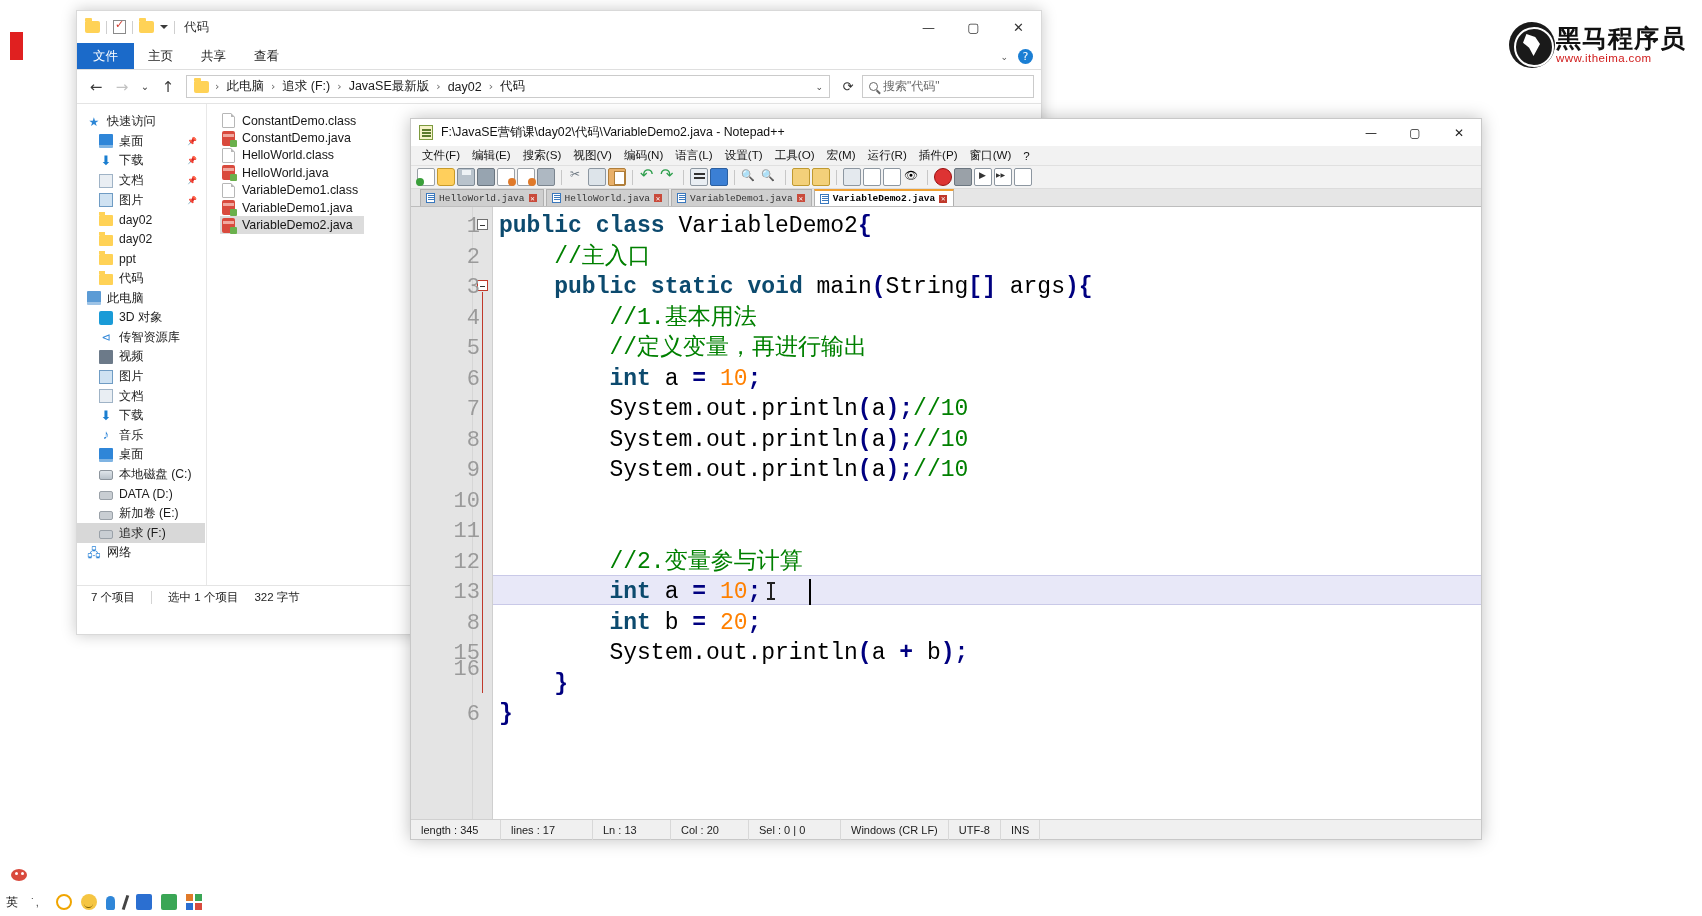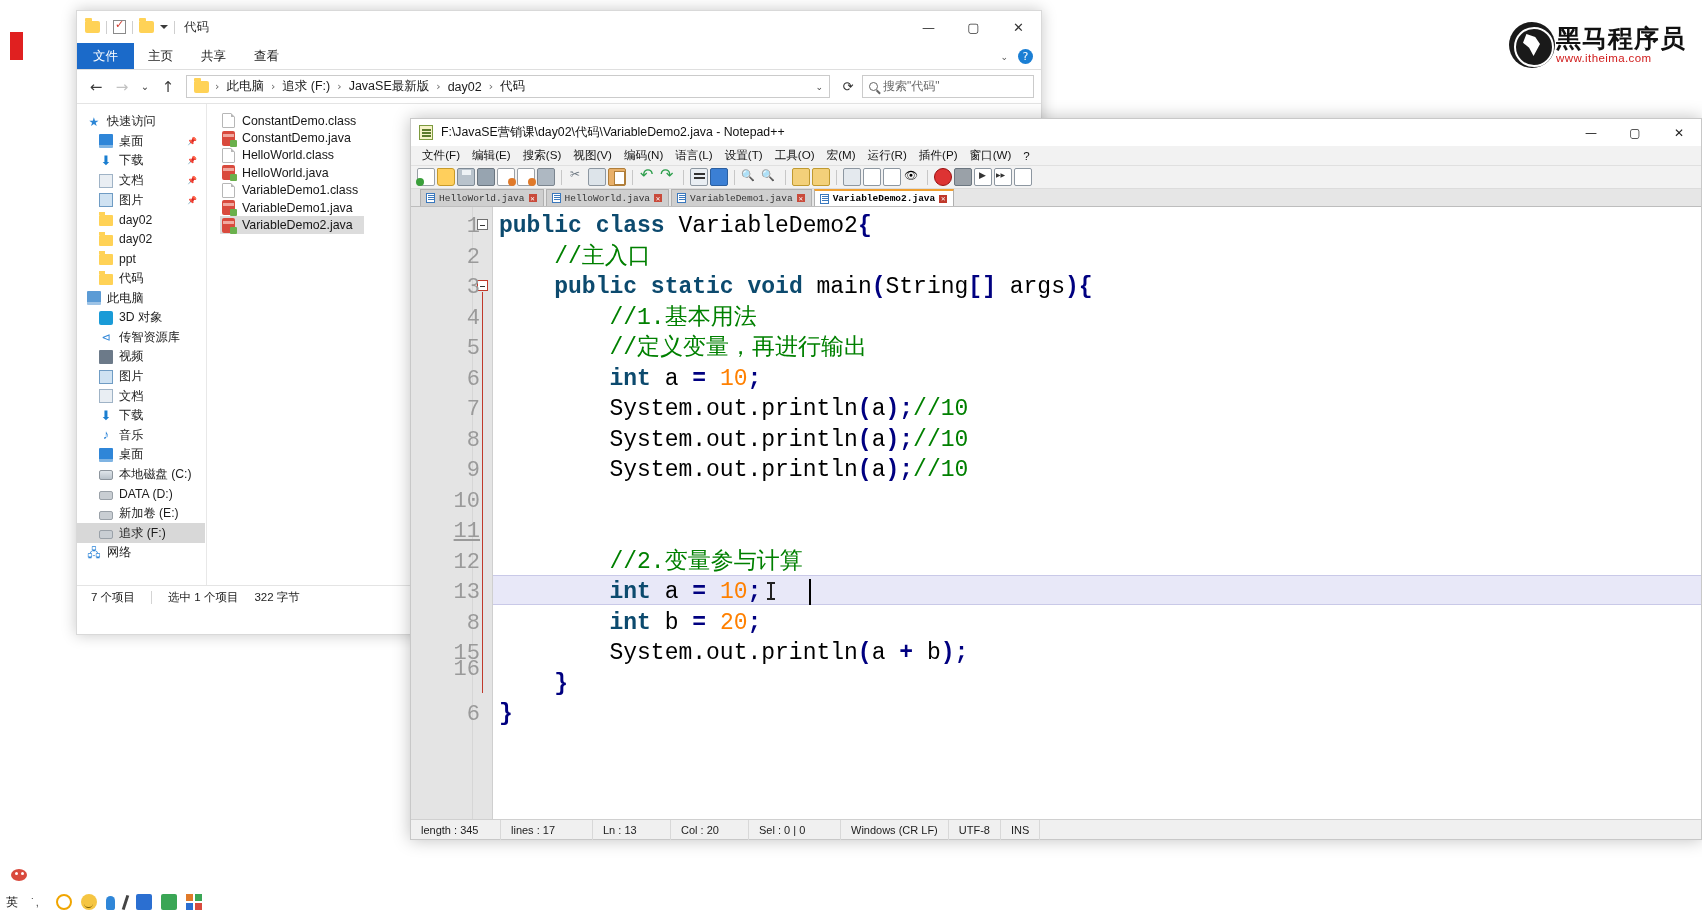--- a/index.html
+++ b/index.html
@@ -201,21 +201,21 @@
   }
   .exp-status {
     height: 24px; border-top: 1px solid #e4e4e4; background: #fff;
     display: flex; align-items: center; padding-left: 14px; gap: 16px;
     font-size: 11.5px; color: #1c1c1c;
   }
   .st-sep { width:1px; height: 13px; background: #d4d4d4; }
 
   
   .npp {
-    position: absolute; left: 410px; top: 118px; width: 1292px; height: 722px;
+    position: absolute; left: 410px; top: 118px; width: 1072px; height: 722px;
     background: #f0f0f0; border: 1px solid #c8c8c8;
     box-shadow: 0 0 16px rgba(0,0,0,.25);
     display: flex; flex-direction: column;
   }
   .npp-title {
     height: 27px; background: #fff; display: flex; align-items: center;
     padding-left: 8px; position: relative;
   }
   .npp-ico {
     width: 14px; height: 15px; background: #f6f3c8; border: 1px solid #7d9a3f;
@@ -711,21 +711,21 @@
       <div class="gutter-num" style="top: 9px;">1</div>
           <div class="gutter-num" style="top: 39.5px;">2</div>
           <div class="gutter-num" style="top: 70px;">3</div>
           <div class="gutter-num" style="top: 100.5px;">4</div>
           <div class="gutter-num" style="top: 131px;">5</div>
           <div class="gutter-num" style="top: 161.5px;">6</div>
           <div class="gutter-num" style="top: 192px;">7</div>
           <div class="gutter-num" style="top: 222.5px;">8</div>
           <div class="gutter-num" style="top: 253px;">9</div>
           <div class="gutter-num" style="top: 283.5px;">10</div>
-          <div class="gutter-num" style="top: 314px; text-decoration: underline;">11</div>
+          <div class="gutter-num" style="top: 314px;">11</div>
           <div class="gutter-num" style="top: 344.5px;">12</div>
           <div class="gutter-num" style="top: 375px;">13</div>
           <div class="gutter-num" style="top: 405.5px;">8</div>
           <div class="gutter-num" style="top: 436px;">15</div>
           <div class="gutter-num" style="top: 452px;">16</div>
           <div class="gutter-num" style="top: 497px;">6</div>
         </div>
       <div class="code-area" id="code"><div class="code-line" style="top: 4px;"><span class="k-kw">public </span><span class="k-kw">class </span><span class="k-cls">VariableDemo2</span><span class="k-br">{</span></div><div class="code-line" style="top: 34.5px;"><span class="k-cmt">    //主入口</span></div><div class="code-line" style="top: 65px;"><span class="k-pl">    </span><span class="k-kw">public </span><span class="k-kw">static </span><span class="k-kw">void </span><span class="k-cls">main</span><span class="k-br">(</span><span class="k-cls">String</span><span class="k-br">[]</span><span class="k-cls"> args</span><span class="k-br">){</span></div><div class="code-line" style="top: 95.5px;"><span class="k-cmt">        //1.基本用法</span></div><div class="code-line" style="top: 126px;"><span class="k-cmt">        //定义变量，再进行输出</span></div><div class="code-line" style="top: 156.5px;"><span class="k-pl">        </span><span class="k-kw">int</span><span class="k-cls"> a </span><span class="k-op">=</span><span class="k-pl"> </span><span class="k-num">10</span><span class="k-op">;</span></div><div class="code-line" style="top: 187px;"><span class="k-cls">        System.out.println</span><span class="k-br">(</span><span class="k-cls">a</span><span class="k-br">);</span><span class="k-cmt">//10</span></div><div class="code-line" style="top: 217.5px;"><span class="k-cls">        System.out.println</span><span class="k-br">(</span><span class="k-cls">a</span><span class="k-br">);</span><span class="k-cmt">//10</span></div><div class="code-line" style="top: 248px;"><span class="k-cls">        System.out.println</span><span class="k-br">(</span><span class="k-cls">a</span><span class="k-br">);</span><span class="k-cmt">//10</span></div><div class="code-line" style="top: 278.5px;"></div><div class="code-line" style="top: 309px;"></div><div class="code-line" style="top: 339.5px;"><span class="k-cmt">        //2.变量参与计算</span></div><div class="hl-line" style="top: 368px;"></div><div class="code-line" style="top: 370px;"><span class="k-pl">        </span><span class="k-kw">int</span><span class="k-cls"> a </span><span class="k-op">=</span><span class="k-pl"> </span><span class="k-num">10</span><span class="k-op">;</span></div><div class="code-line" style="top: 400.5px;"><span class="k-pl">        </span><span class="k-kw">int</span><span class="k-cls"> b </span><span class="k-op">=</span><span class="k-pl"> </span><span class="k-num">20</span><span class="k-op">;</span></div><div class="code-line" style="top: 431px;"><span class="k-cls">        System.out.println</span><span class="k-br">(</span><span class="k-cls">a </span><span class="k-op">+</span><span class="k-cls"> b</span><span class="k-br">);</span></div><div class="code-line" style="top: 461.5px;"><span class="k-pl">    </span><span class="k-br">}</span></div><div class="code-line" style="top: 492px;"><span class="k-br">}</span></div><div class="caret" style="top: 372px; left: 316px;"></div><div class="mouse-cursor" style="top: 375px; left: 277px;"></div></div>
     </div>
 

